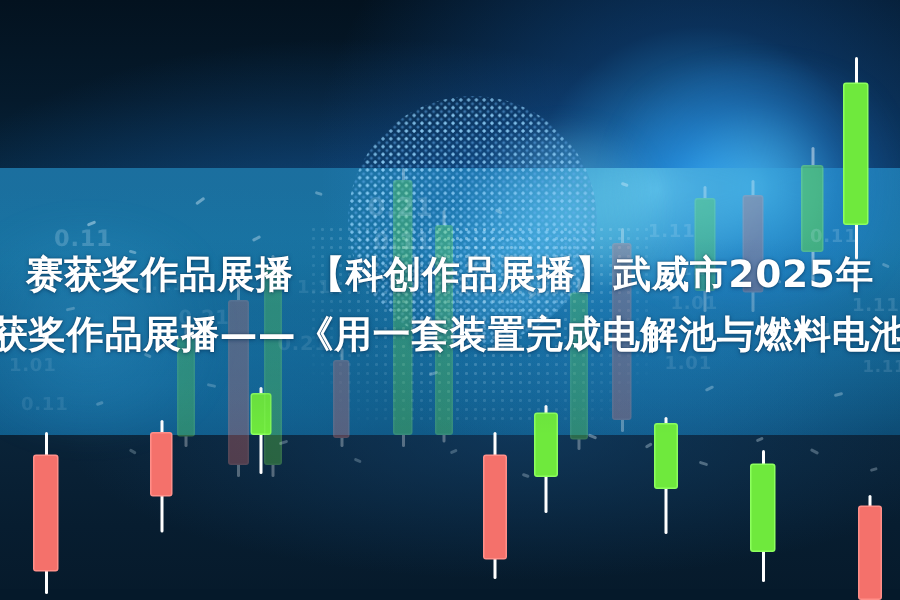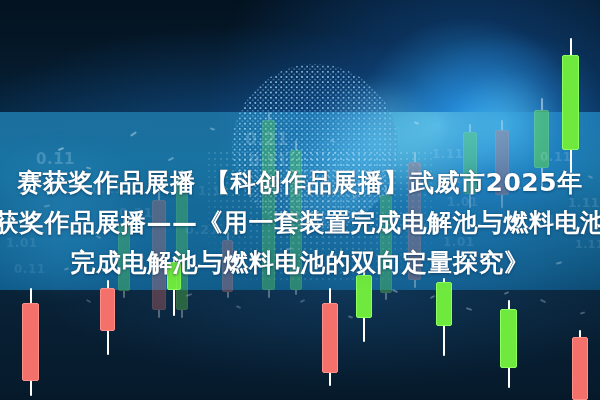--- a/index.html
+++ b/index.html
@@ -287,16 +287,15 @@
       <div class="num" style="left: 185px; top: 222px; font-size: 13px; opacity: 0.3;">0.21</div>
       <div class="num" style="left: 198px; top: 184px; font-size: 12px; opacity: 0.28;">1.11</div>
       <div class="num" style="left: 92px; top: 182px; font-size: 12px; opacity: 0.26;">0.11</div>
     </div>
 
   <div id="text-scrim"></div>
 
   <div id="headline">
     <span class="ln ln1">赛获奖作品展播 【科创作品展播】武威市2025年</span>
     <span class="ln ln2">赛获奖作品展播——《用一套装置完成电解池与燃料电池</span>
-    <span class="ln ln3">完成电解池与燃料电池的双向定量探究》</span>
   </div>
 
 </div>
 
 </body></html>

